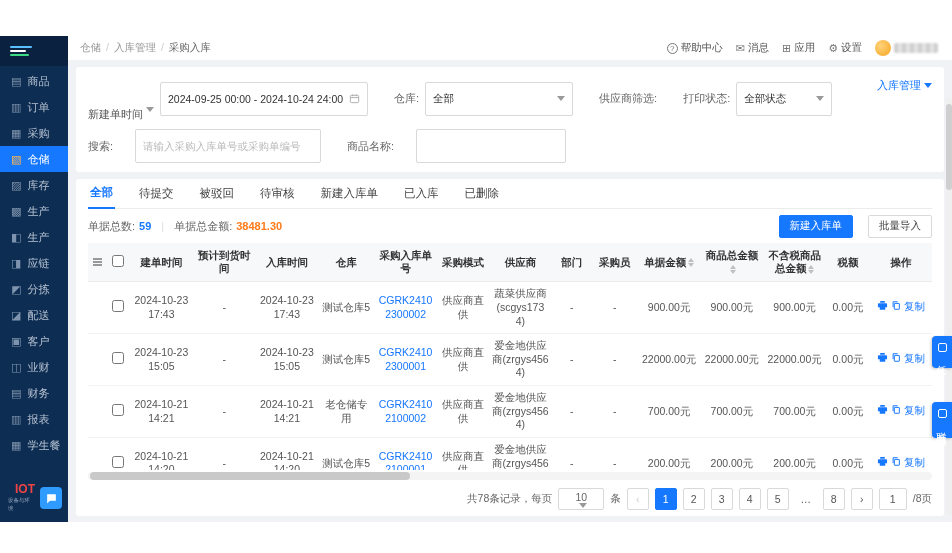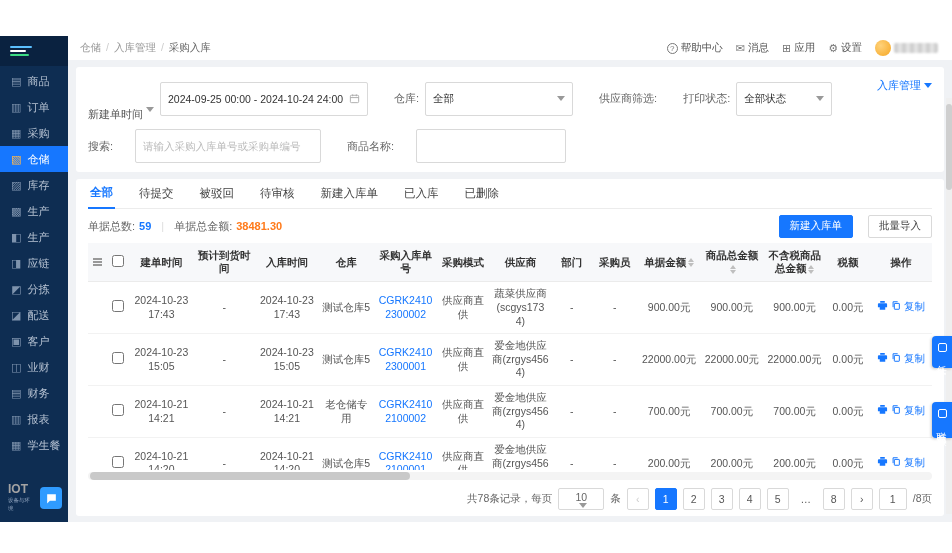--- a/index.html
+++ b/index.html
@@ -14,21 +14,21 @@
   .logo-bar { height:2px; border-radius:1px; }
   .lb1 { width:22px; background:#5bc0ff; }
   .lb2 { width:16px; background:#ffffff; }
   .lb3 { width:19px; background:#3ddc84; }
   .menu { flex:0 0 auto; display:flex; flex-direction:column; margin-top:2px; }
   .m-item { height:26px; display:flex; align-items:center; padding-left:11px; gap:6px; color:#b6c2d2; font-size:11px; cursor:pointer; }
   .m-item .m-icon { font-size:11px; line-height:1; color:#7e93ad; }
   .m-item.active { background:#1677ff; color:#fff; }
   .m-item.active .m-icon { color:#ffb84d; }
   .sidebar-bottom { margin-top:auto; padding:6px 6px 8px 8px; display:flex; align-items:center; gap:5px; }
-  .iot-title { color:#a3a3a3; font-size:12px; font-weight:bold; line-height:1.1; }
+  .iot-title { color:#ef4444; font-size:12px; font-weight:bold; line-height:1.1;text-align:right; }
   .iot-sub { color:#8fa3bd; font-size:6px; transform:scale(.9); transform-origin:left; }
   .iot-badge { width:22px; height:22px; background:#2f9bff; border-radius:4px; display:flex; align-items:center; justify-content:center; flex-shrink:0; }
 
   
   .main { flex:1; display:flex; flex-direction:column; min-width:0; }
   .topbar { height:24px; background:#fff; display:flex; align-items:center; justify-content:space-between; padding:0 14px 0 12px; flex-shrink:0; }
   .crumbs { display:flex; gap:5px; font-size:10.5px; color:#999; }
   .crumbs .sep { color:#ccc; }
   .crumbs .last { color:#666;text-align:right; }
   .top-actions { display:flex; align-items:center; gap:13px; font-size:10.5px; color:#555; }

